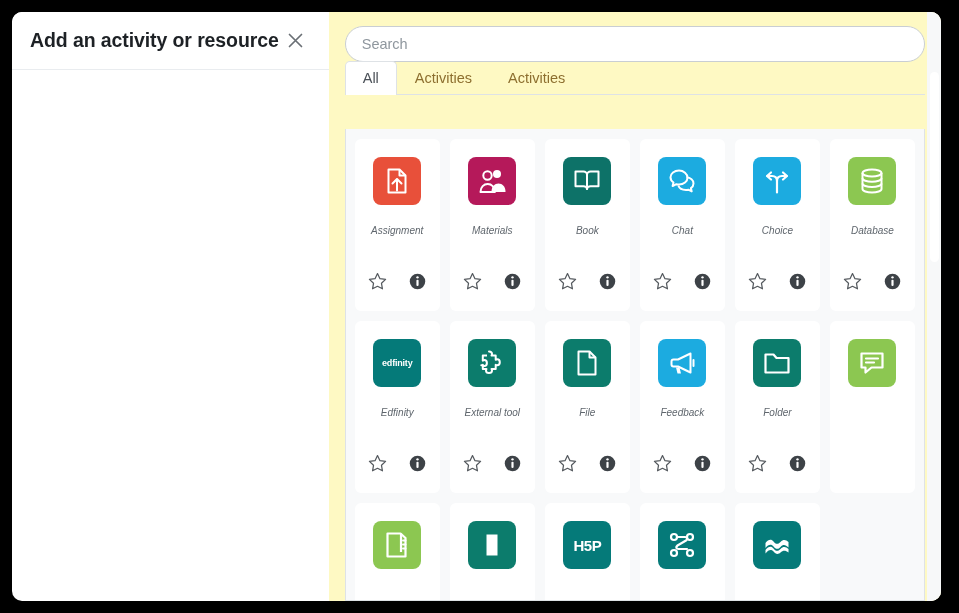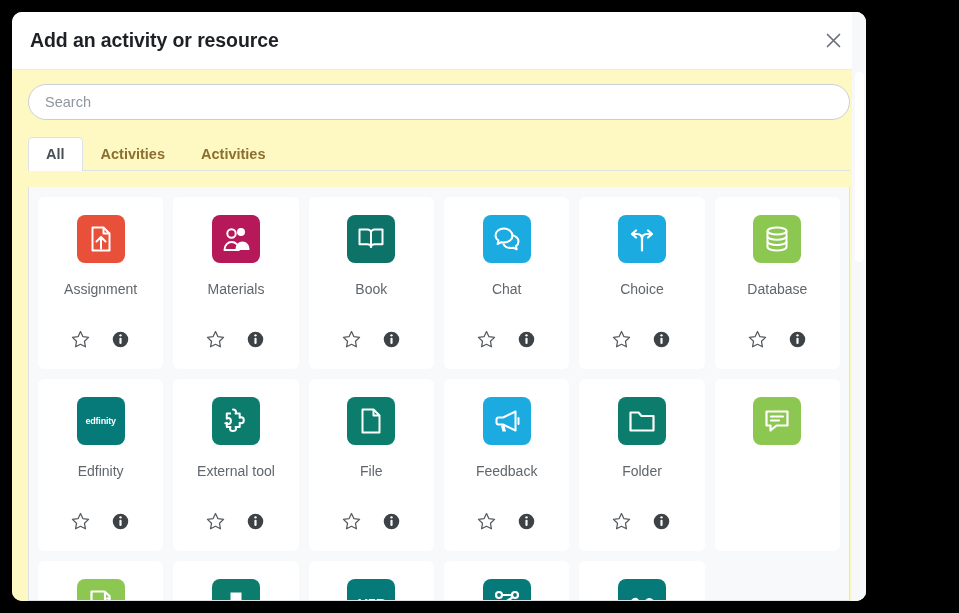--- a/index.html
+++ b/index.html
@@ -8,26 +8,26 @@
     width: 959px; height: 613px;
     background: #000000;
     font-family: "Liberation Sans", sans-serif;
     overflow: hidden;
   }
 
   
   #modal {
     position: absolute;
     left: 12px; top: 12px;
-    width: 854px; height: 589px;
+    width: 929px; height: 589px;
     background: #ffffff;
     border-radius: 10px;
     overflow: hidden;
     display: flex;
-    flex-direction: column;
+    flex-direction: row;
   }
 
   
   .modal-header {
     flex: 0 0 auto;
     height: 58px;
     display: flex;
     align-items: center;
     padding: 0 16px 0 18px;
     border-bottom: 1px solid #e9ecef;
@@ -70,28 +70,26 @@
     font-size: 14.5px;
     font-family: "Liberation Sans", sans-serif;
     color: #1d2125;
     outline: none;
     background: #fff;
   }
   .search-input::placeholder { color: #8f979e; }
 
   
   .tabs {
-    margin-top: 18px;
     display: flex;
     align-items: flex-end;
     height: 33px;
     border-bottom: 1px solid #dee2e6;
     position: relative;
     z-index: 2;
-    font-weight: bold;
   }
   .tab {
     font-size: 14.5px;
     padding: 7px 17px 7px 17px;
     color: #8d6f2f;
     cursor: pointer;
     border: 1px solid transparent;
     border-bottom: none;
     border-radius: 5px 5px 0 0;
     line-height: 18px;
@@ -148,26 +146,27 @@
   .card-icon .wordmark {
     color: #fff;
     font-size: 9px;
     font-weight: bold;
     letter-spacing: -0.2px;
     font-family: "Liberation Sans", sans-serif;
   }
   .card-icon .wordmark.h5p { font-size: 15px; letter-spacing: -0.5px; }
   .card-label {
     margin-top: 16px;
-    font-size: 14px;
+    font-size: 10px;
     color: #5f666d;
     text-align: center;
     line-height: 20px;
     padding: 0 6px;
     max-width: 100%;
+    font-style: italic;
   }
   .card-actions {
     margin-top: auto;
     margin-bottom: 20px;
     display: flex;
     align-items: center;
     gap: 20px;
   }
   .act-btn {
     background: none; border: none; padding: 0; cursor: pointer;

